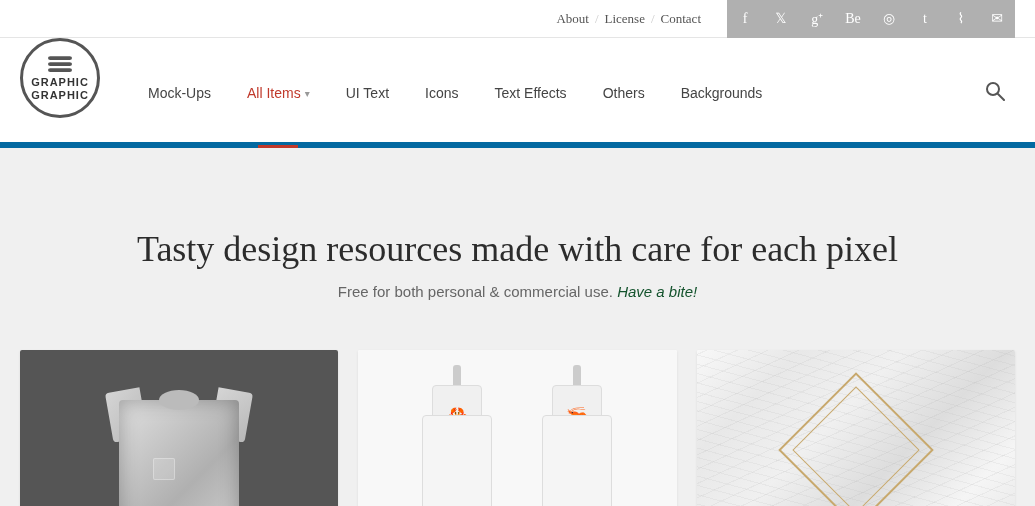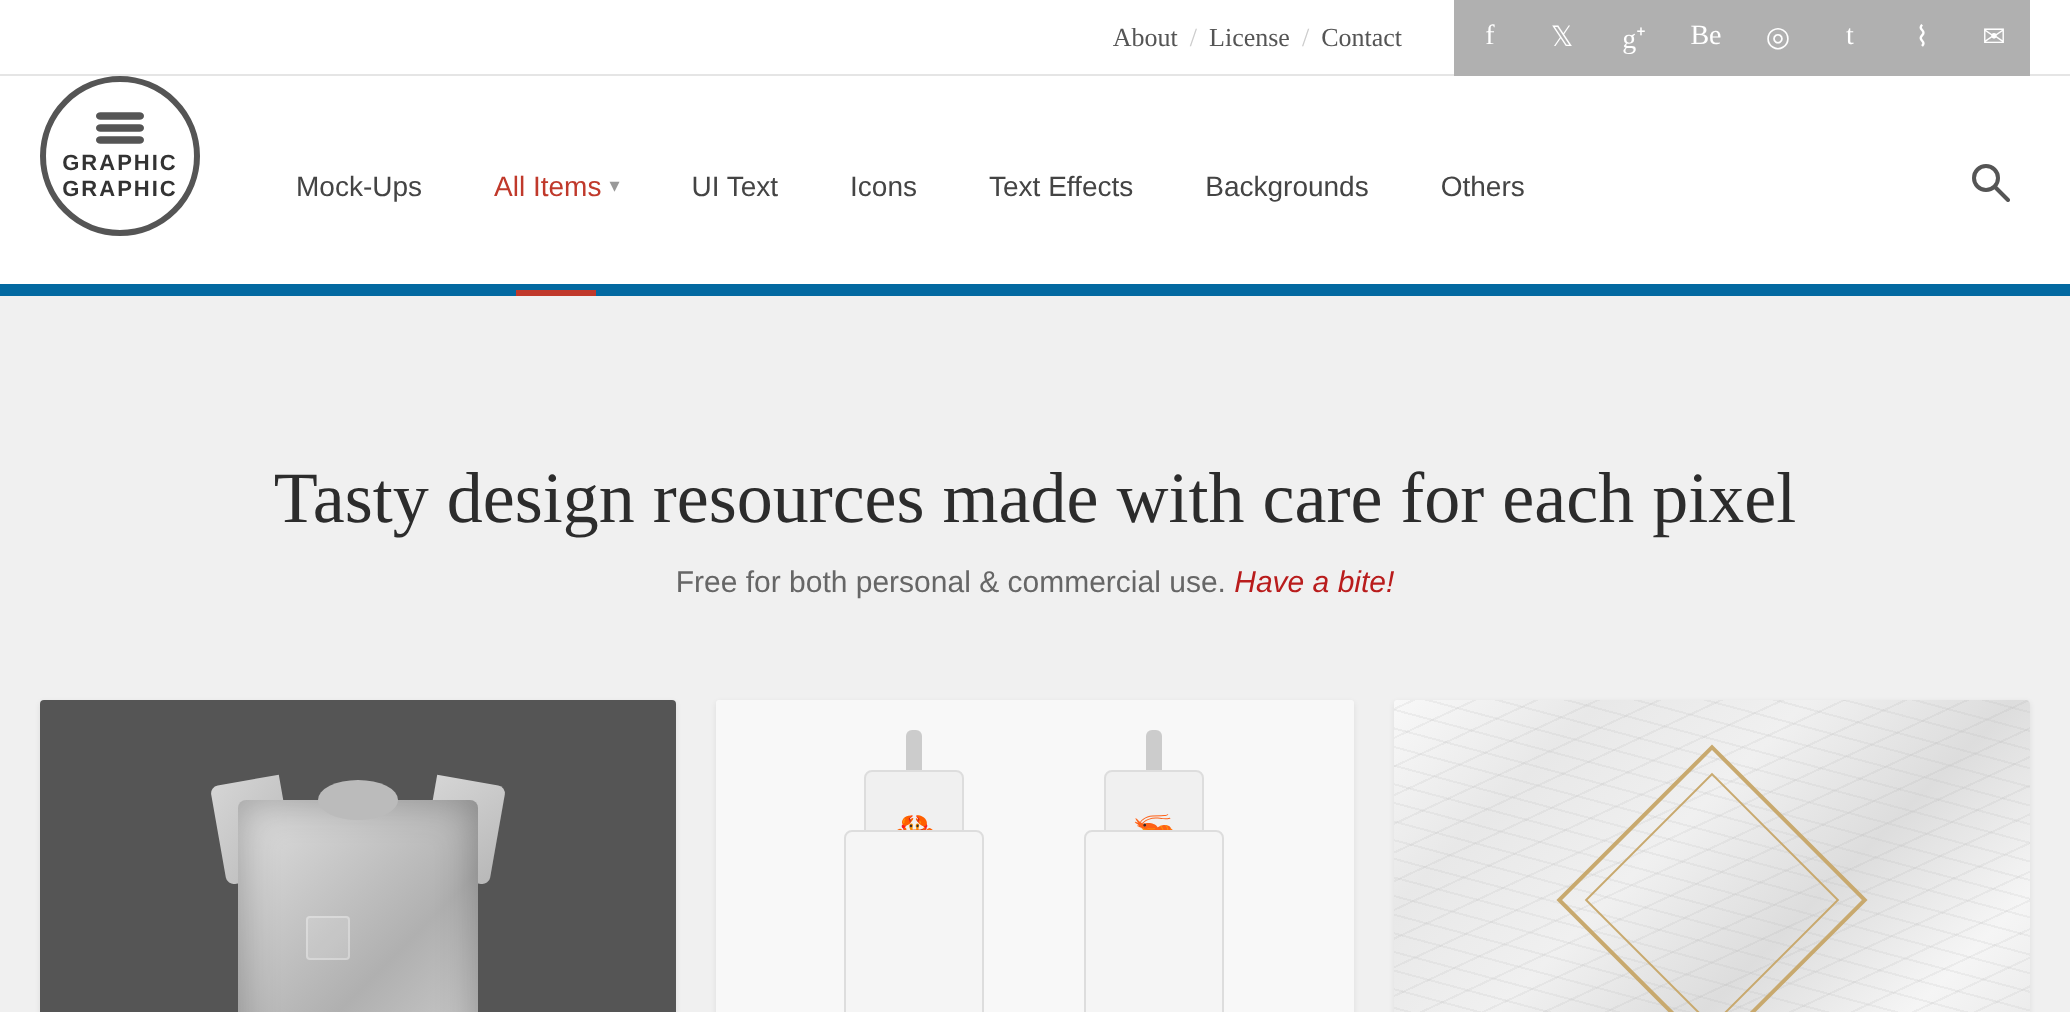--- a/index.html
+++ b/index.html
@@ -148,21 +148,21 @@
       margin-bottom: 12px;
       line-height: 1.2;
     }
     .hero p {
       font-size: 15px;
       color: #666;
       font-family: 'Arial', sans-serif;
     }
     .hero p em {
       font-style: italic;
-      color: #b91c1c;
+      color: #14532d;
     }
 
     
     .cards-section {
       background: #f0f0f0;
       padding: 10px 20px 0;
       display: flex;
       gap: 20px;
     }
     .card {
@@ -431,24 +431,24 @@
     <a class="nav-item">
       <span>UI Text</span>
     </a>
     <a class="nav-item">
       <span>Icons</span>
     </a>
     <a class="nav-item">
       <span>Text Effects</span>
     </a>
     <a class="nav-item">
+      <span>Others</span>
+    </a>
+    <a class="nav-item">
       <span>Backgrounds</span>
-    </a>
-    <a class="nav-item">
-      <span>Others</span>
     </a>
     <div class="search-icon-nav">
       <svg width="20" height="20" viewBox="0 0 20 20" fill="none">
         <circle cx="8" cy="8" r="6" stroke="#555" stroke-width="2"></circle>
         <line x1="13" y1="13" x2="19" y2="19" stroke="#555" stroke-width="2" stroke-linecap="round"></line>
       </svg>
     </div>
   </div>
 </nav>
 

